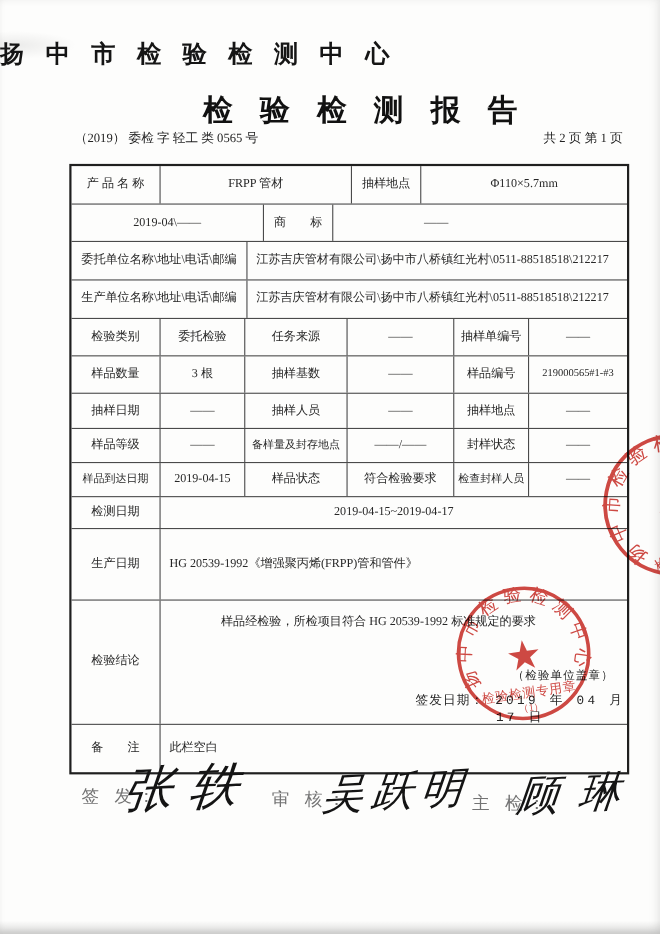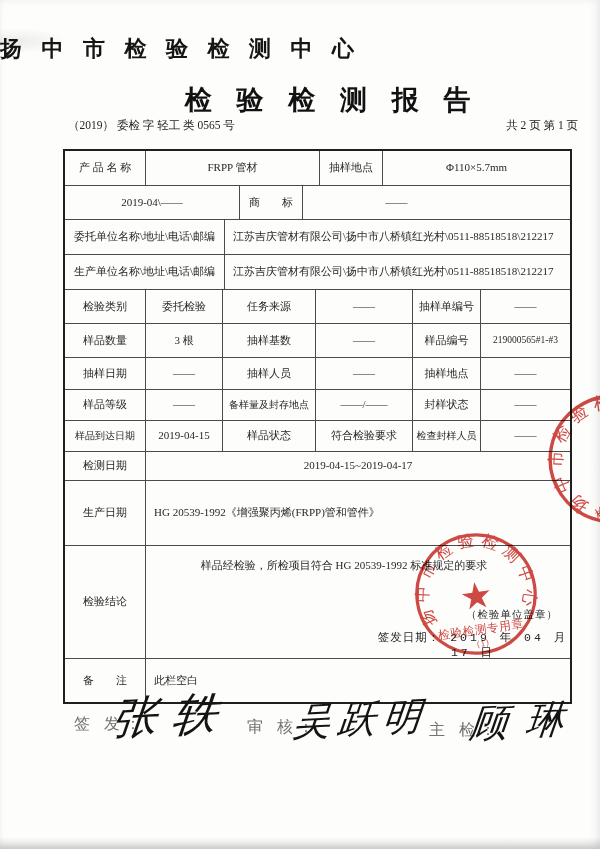--- a/index.html
+++ b/index.html
@@ -16,21 +16,21 @@
   }
   .org-name{
     position:absolute;top:34px;left:0;width:100%;
     font-size:22px;font-weight:bold;letter-spacing:7px;color:#151515;
   }
   .report-title{
     position:absolute;top:82px;left:0;width:100%;text-align:center;
     font-size:27px;font-weight:bold;letter-spacing:9px;color:#111;margin-left:32px;
   }
   .ref-line{
-    position:absolute;top:118px;left:68px;right:22px;
+    position:absolute;top:118px;left:68px;right:34px;
     display:flex;justify-content:space-between;font-size:11.5px;color:#222;gap:20px;
   }
   
   .doc-table{
     position:absolute;left:63px;top:149px;width:505px;
     border:2px solid #1f1f1f;background:transparent;font-size:11px;
   }
   .t-row{display:flex;border-top:1px solid #4a4a4a;}
   .t-row:first-child{border-top:none;}
   .c{

